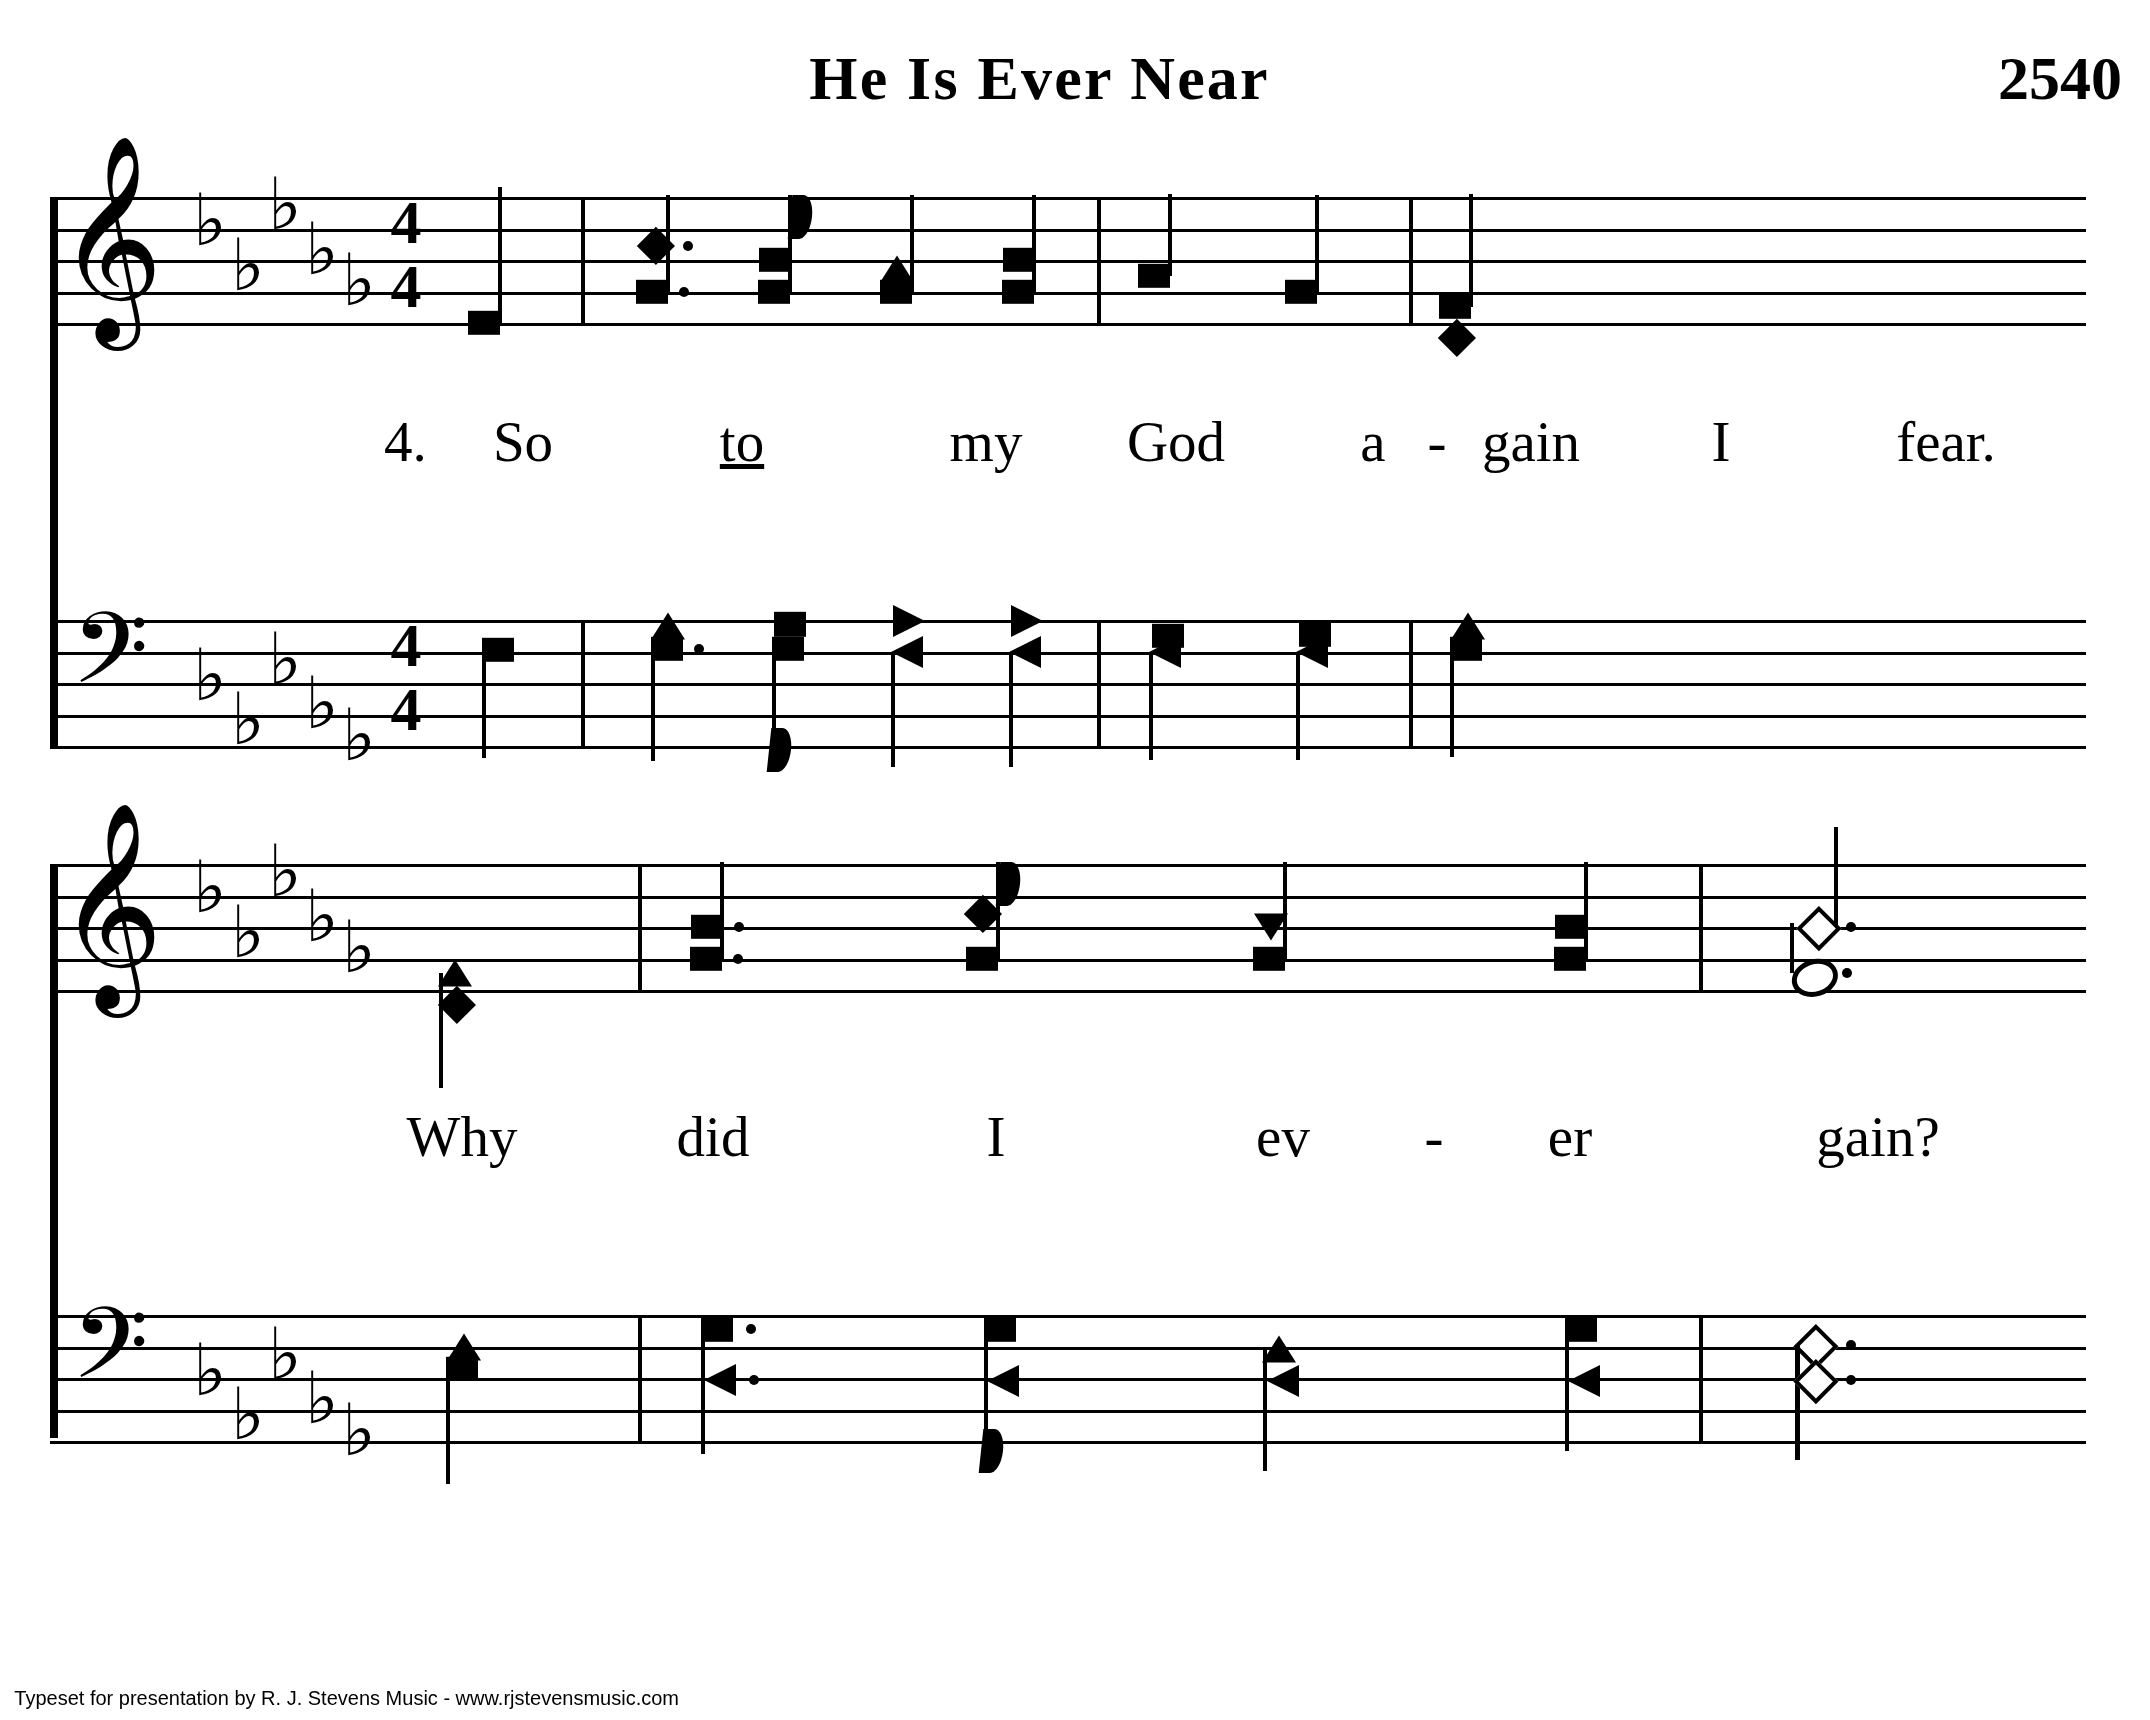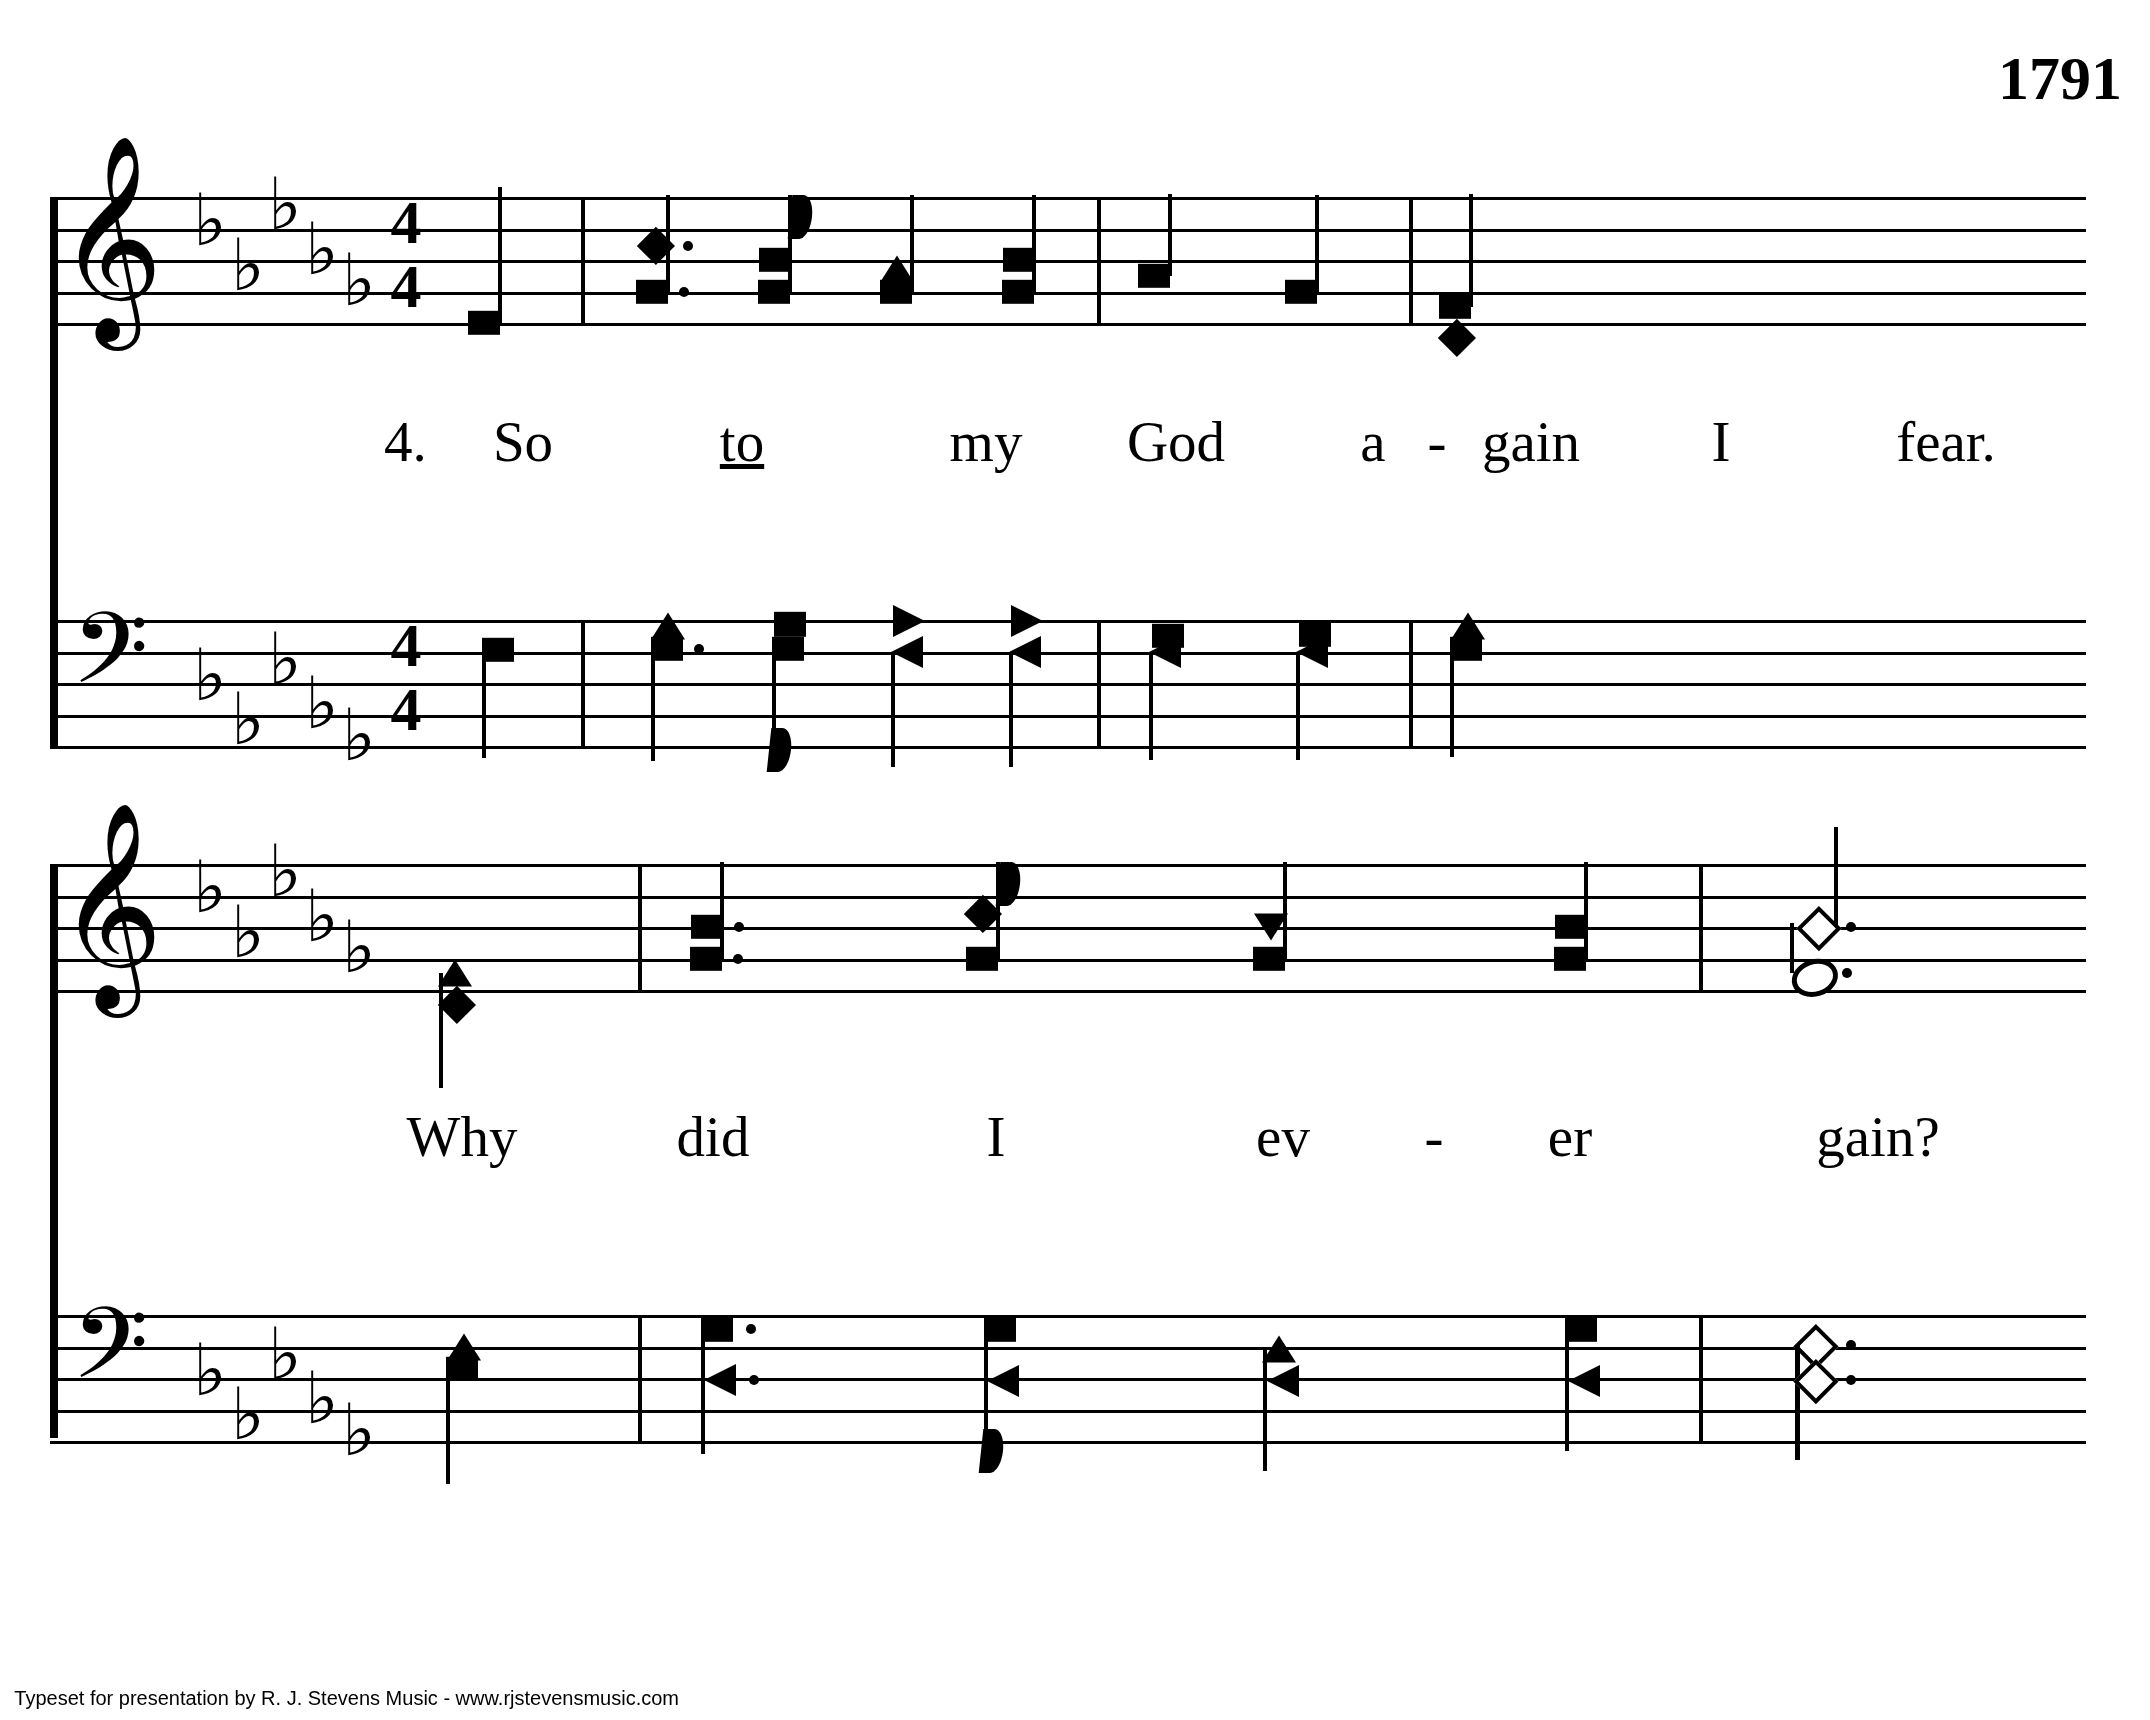--- a/index.html
+++ b/index.html
@@ -223,21 +223,22 @@
     font-family: "Liberation Sans", sans-serif;
     font-size: 20px;
     color: #000;
     white-space: nowrap;
   }
 </style>
 </head>
 <body>
 
 <div id="sheet-header">
-  <div id="song-number">1791</div>
+  <div id="song-title">He Is Ever Near</div>
+  <div id="song-number">2540</div>
 </div>
 
 <div class="system" id="system-1" style="top:165px;">
 
   <div class="sys-brace" style="left:50px; top:32px; height:552px;"></div>
 
   <div class="staff" style="top:32px;">
     <div class="line l0"></div>
     <div class="line l1"></div>
     <div class="line l2"></div>

